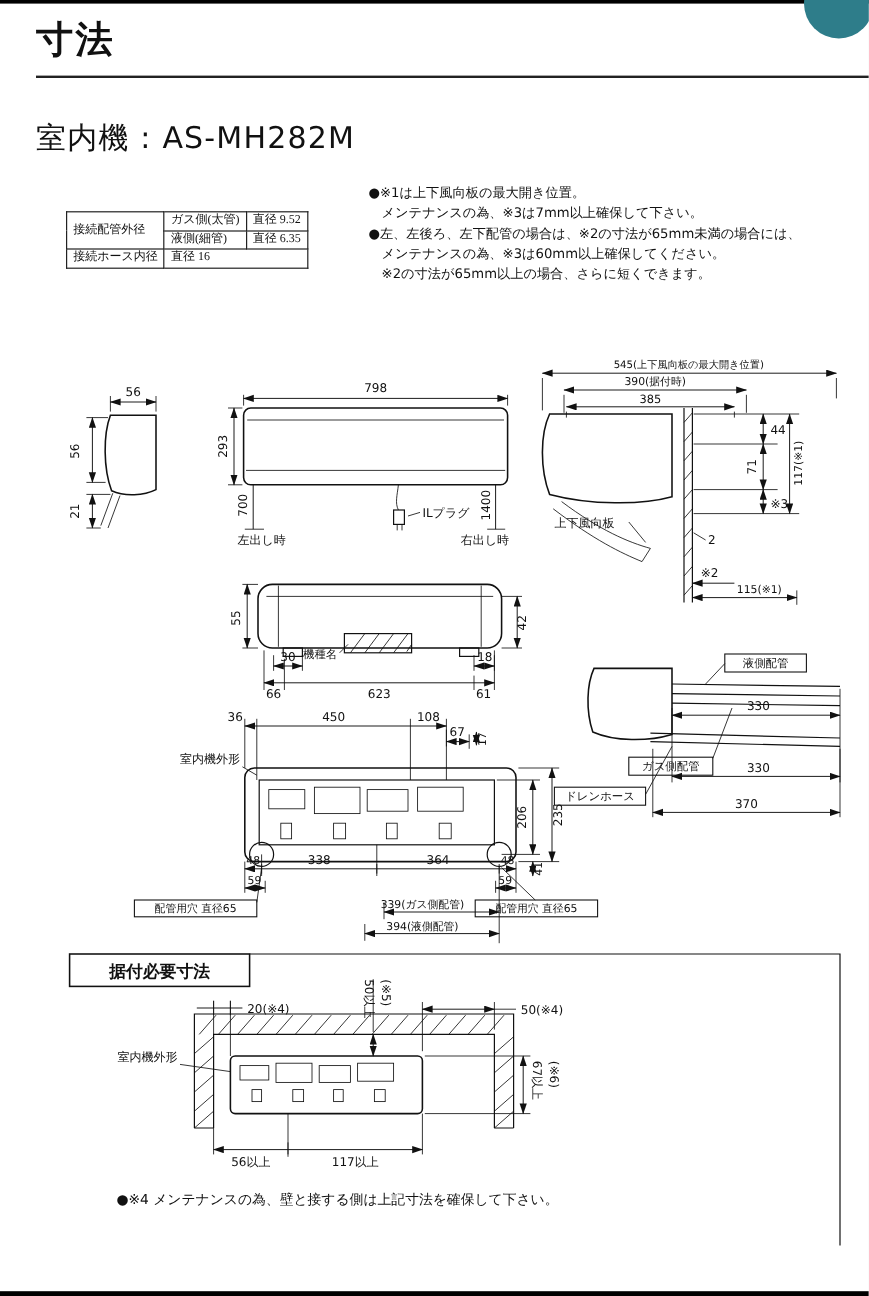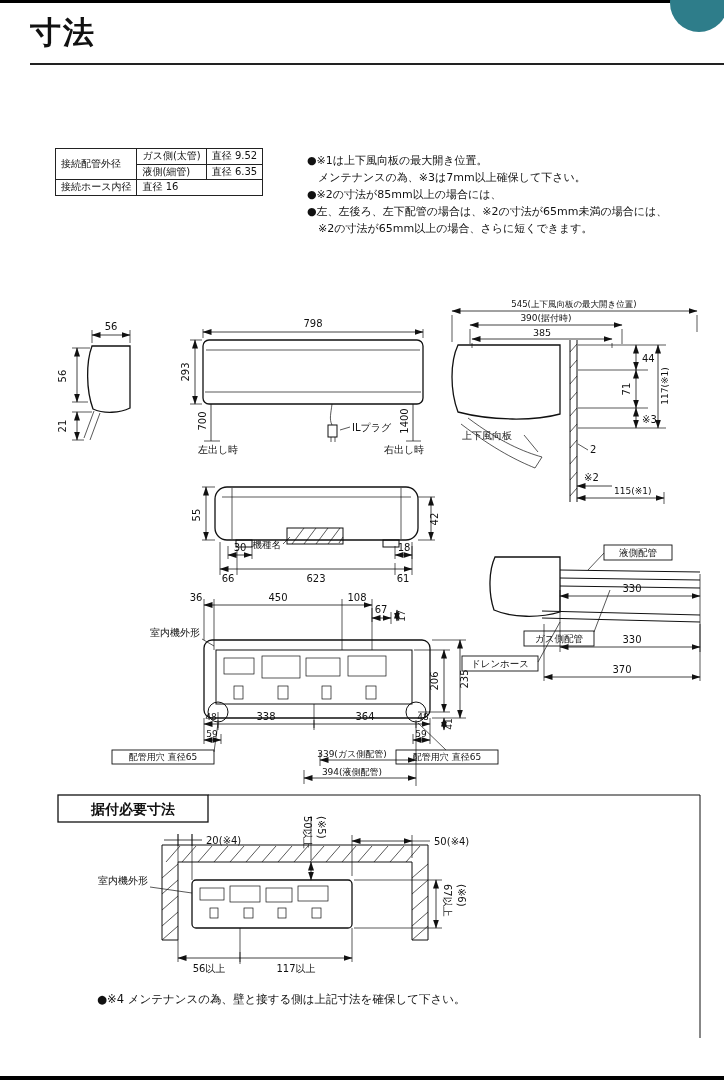--- a/index.html
+++ b/index.html
@@ -8,21 +8,21 @@
     font-family:"DejaVu Sans","Liberation Sans",sans-serif;color:#111;padding-left:40px;
   }
   .abs{position:absolute;}
   .edge-bar{left:0;width:724px;background:#000;}
   .page-title{left:30px;top:12px;font-size:31px;font-weight:600;letter-spacing:2px;}
   .title-rule{left:30px;top:63px;width:694px;height:2px;background:#222;}
   .corner-badge{left:670px;top:-26px;width:58px;height:58px;border-radius:50%;background:#2e7d8a;}
   .unit-heading{left:30px;top:98px;font-size:25px;font-weight:500;letter-spacing:1px;}
   table.spec{border-collapse:collapse;}
   table.spec td{border:1px solid #222;font-size:10px;padding:1px 5px;line-height:1.25;white-space:nowrap;}
-  .spec-wrap{left:55px;top:148px;}
+  .spec-wrap{left:55px;top:176px;font-family:Liberation Serif, serif;}
   .notes{left:307px;top:152px;width:402px;font-size:11px;line-height:17px;}
   .note-line{white-space:nowrap;}
   .install-notes{left:97px;top:990px;font-size:11.5px;line-height:18px;}
   svg text{fill:#111;}
   .dim{font-size:10px;}
   .dim95{font-size:9.5px;}
   .dim9{font-size:9px;}
   .dim85{font-size:8.5px;}
   .lbl{font-size:10px;}
   .ttl{font-size:14px;font-weight:600;}
@@ -36,20 +36,21 @@
 <body>
 
 <div class="canvas">
 
   <div class="abs edge-bar" style="top:0;height:3px;"></div>
   <div class="abs edge-bar" style="top:1076px;height:4px;"></div>
   <div class="abs corner-badge"></div>
 
   <div class="abs page-title">寸法</div>
   <div class="abs title-rule"></div>
+  <div class="abs unit-heading">室内機 : AS-MH282M</div>
 
   <div class="abs spec-wrap">
     <table class="spec">
       <tbody>
           <tr>
         <td rowspan="2">接続配管外径</td>
         <td>ガス側(太管)</td>
         <td>直径 9.52</td>
       </tr>
       <tr>
@@ -60,22 +61,22 @@
         <td>接続ホース内径</td>
         <td colspan="2">直径 16</td>
       </tr>
     </tbody>
       </table>
   </div>
 
   <div class="abs notes">
     <div class="note-line">●※1は上下風向板の最大開き位置。</div>
     <div class="note-line">　メンテナンスの為、※3は7mm以上確保して下さい。</div>
-    <div class="note-line">●※2の寸法が85mm以上の場合には、</div>
     <div class="note-line">●左、左後ろ、左下配管の場合は、※2の寸法が65mm未満の場合には、</div>
+    <div class="note-line">　メンテナンスの為、※3は60mm以上確保してください。</div>
     <div class="note-line">　※2の寸法が65mm以上の場合、さらに短くできます。</div>
   </div>
 
   <svg class="abs" style="left:0;top:0;" width="724" height="1080" viewBox="0 0 724 1080">
     <defs>
       <marker id="ma" markerWidth="10" markerHeight="8" refX="8.5" refY="3" orient="auto-start-reverse" markerUnits="userSpaceOnUse">
         <path d="M0,0 L9,3 L0,6 Z" fill="#111"></path>
       </marker>
     </defs>
 

